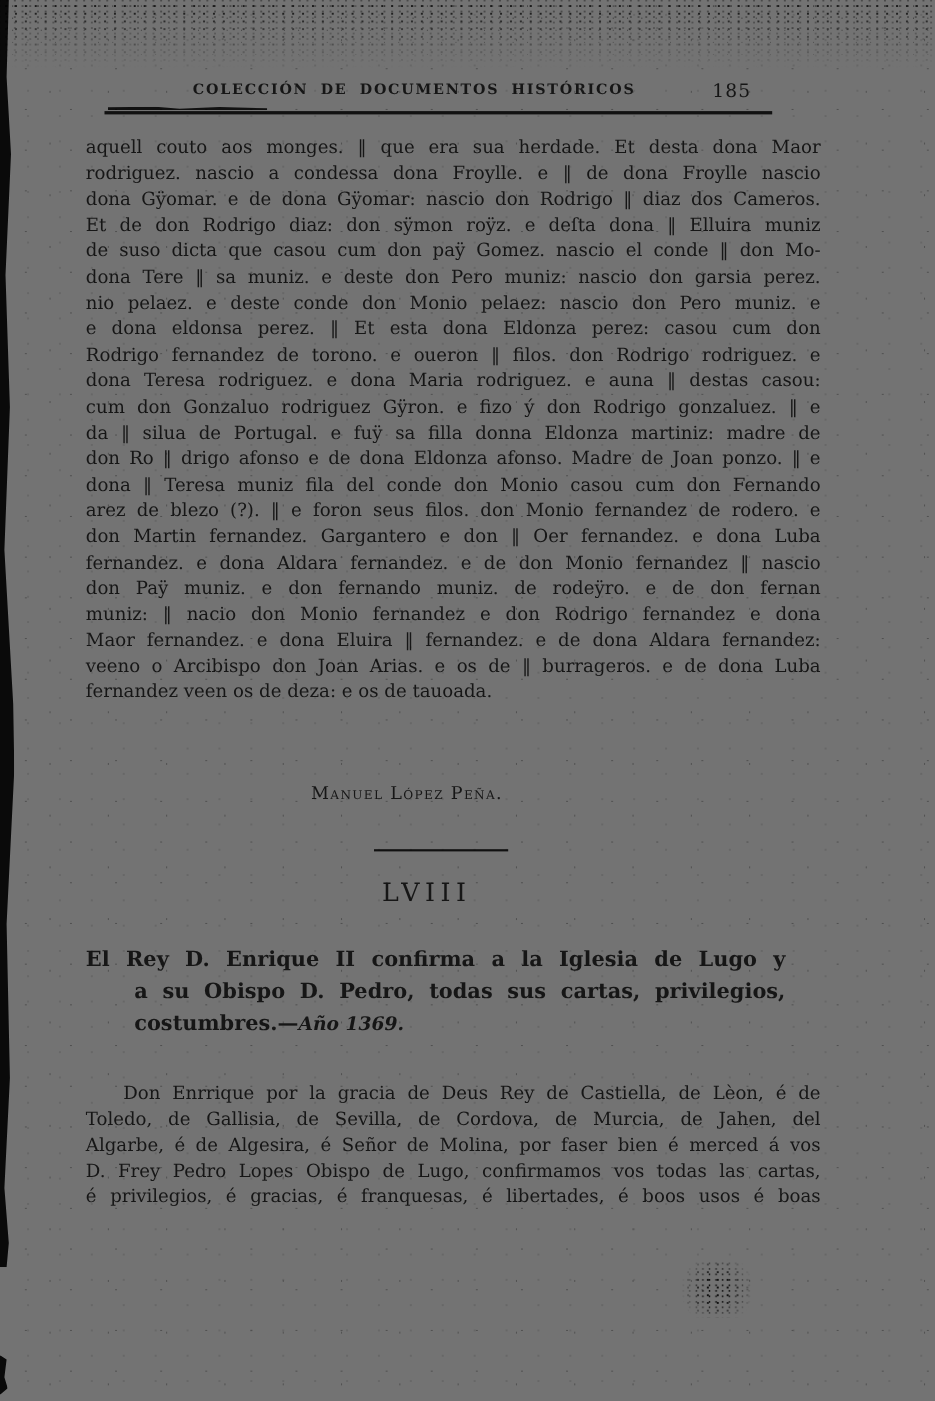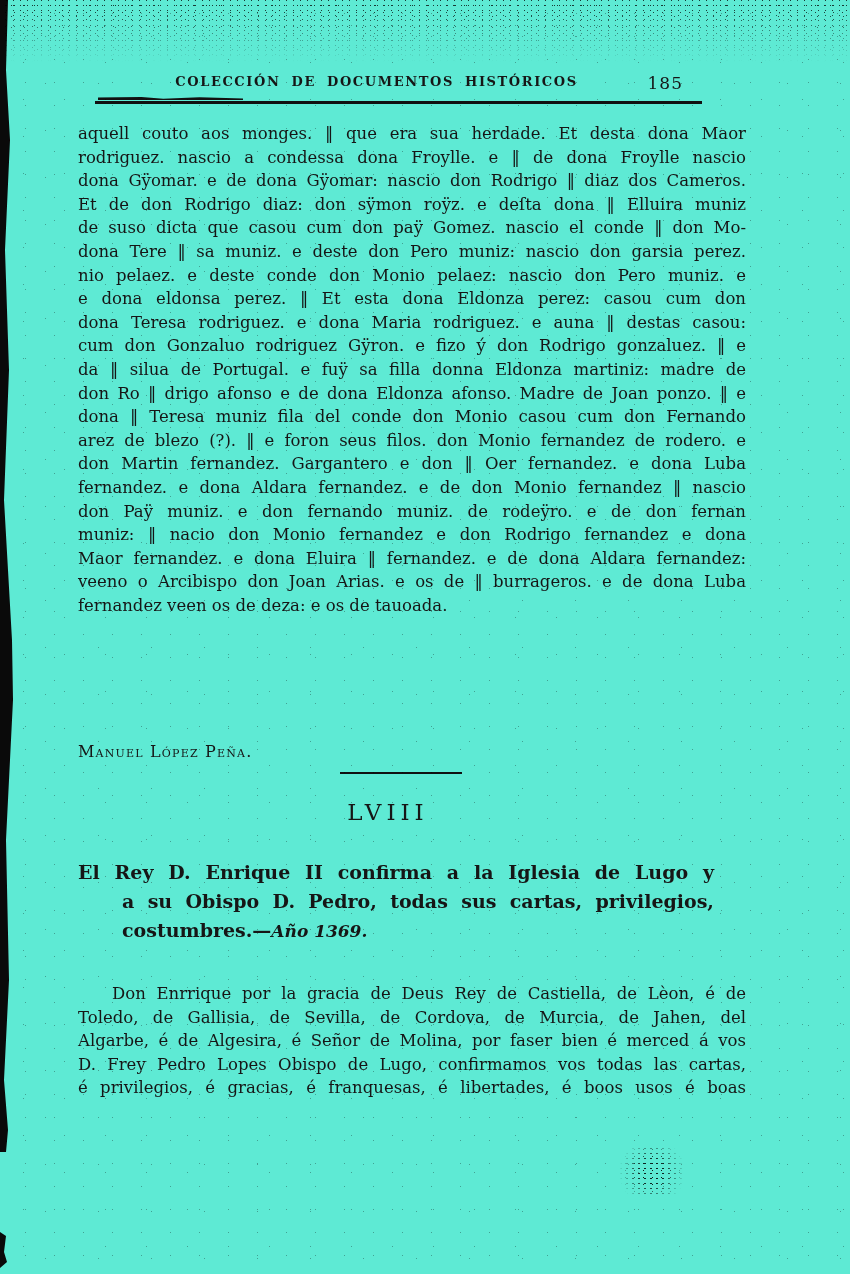--- a/index.html
+++ b/index.html
@@ -1,19 +1,19 @@
 <!DOCTYPE html>
 <html><head>
 <meta charset="utf-8">
 <style>
   html,body{margin:0;padding:0;background:#e8e8e4;}
   .page{
     position:relative;
     width:850px;height:1274px;
-    background:#5eead4;
+    background:#737373;
     overflow:hidden;
     font-family:"DejaVu Serif","Liberation Serif",serif;
     color:#161616;
   }
   
   .noise-global{
     position:absolute;inset:0;pointer-events:none;opacity:.30;
     background-image:
       radial-gradient(circle,#000 .6px,transparent .8px),
       radial-gradient(circle,#000 .5px,transparent .7px),
@@ -61,22 +61,22 @@
     clip-path:polygon(0 20%,30% 0,45% 60%,70% 10%,100% 50%,100% 100%,0 100%);}
   
   .genealogy{
     position:absolute;left:78px;top:122px;width:668px;
     font-size:16.5px;line-height:23.6px;
   }
   .jline{text-align:justify;text-align-last:justify;white-space:normal;}
   .genealogy .jline:last-child{text-align-last:left;}
   
   .signature{
-    position:absolute;left:78px;top:742px;width:668px;
-    text-align:left;padding-right:84px;box-sizing:border-box;
+    position:absolute;left:78px;top:711px;width:668px;
+    text-align:center;padding-right:84px;box-sizing:border-box;
     font-variant:small-caps;font-size:16px;letter-spacing:1.2px;
   }
   
   .divider{position:absolute;left:340px;top:772px;width:122px;height:2px;background:#111;}
   .section-number{
     position:absolute;left:78px;top:799px;width:668px;text-align:center;
     font-size:23px;letter-spacing:5px;transform:translateX(-24px);
   }
   
   .heading{
@@ -113,20 +113,21 @@
 
   <div class="genealogy">
       <div class="jline">aquell couto aos monges. ‖ que era sua herdade. Et desta dona Maor</div>
       <div class="jline">rodriguez. nascio a condessa dona Froylle. e ‖ de dona Froylle nascio</div>
       <div class="jline">dona Gÿomar. e de dona Gÿomar: nascio don Rodrigo ‖ diaz dos Cameros.</div>
       <div class="jline">Et de don Rodrigo diaz: don sÿmon roÿz. e deſta dona ‖ Elluira muniz</div>
       <div class="jline">de suso dicta que casou cum don paÿ Gomez. nascio el conde ‖ don Mo-</div>
       <div class="jline">dona Tere ‖ sa muniz. e deste don Pero muniz: nascio don garsia perez.</div>
       <div class="jline">nio pelaez. e deste conde don Monio pelaez: nascio don Pero muniz. e</div>
       <div class="jline">e dona eldonsa perez. ‖ Et esta dona Eldonza perez: casou cum don</div>
+      <div class="jline">Rodrigo fernandez de torono. e oueron ‖ filos. don Rodrigo rodriguez. e</div>
       <div class="jline">dona Teresa rodriguez. e dona Maria rodriguez. e auna ‖ destas casou:</div>
       <div class="jline">cum don Gonzaluo rodriguez Gÿron. e fizo ý don Rodrigo gonzaluez. ‖ e</div>
       <div class="jline">da ‖ silua de Portugal. e fuÿ sa filla donna Eldonza martiniz: madre de</div>
       <div class="jline">don Ro ‖ drigo afonso e de dona Eldonza afonso. Madre de Joan ponzo. ‖ e</div>
       <div class="jline">dona ‖ Teresa muniz fila del conde don Monio casou cum don Fernando</div>
       <div class="jline">arez de blezo (?). ‖ e foron seus filos. don Monio fernandez de rodero. e</div>
       <div class="jline">don Martin fernandez. Gargantero e don ‖ Oer fernandez. e dona Luba</div>
       <div class="jline">fernandez. e dona Aldara fernandez. e de don Monio fernandez ‖ nascio</div>
       <div class="jline">don Paÿ muniz. e don fernando muniz. de rodeÿro. e de don fernan</div>
       <div class="jline">muniz: ‖ nacio don Monio fernandez e don Rodrigo fernandez e dona</div>

